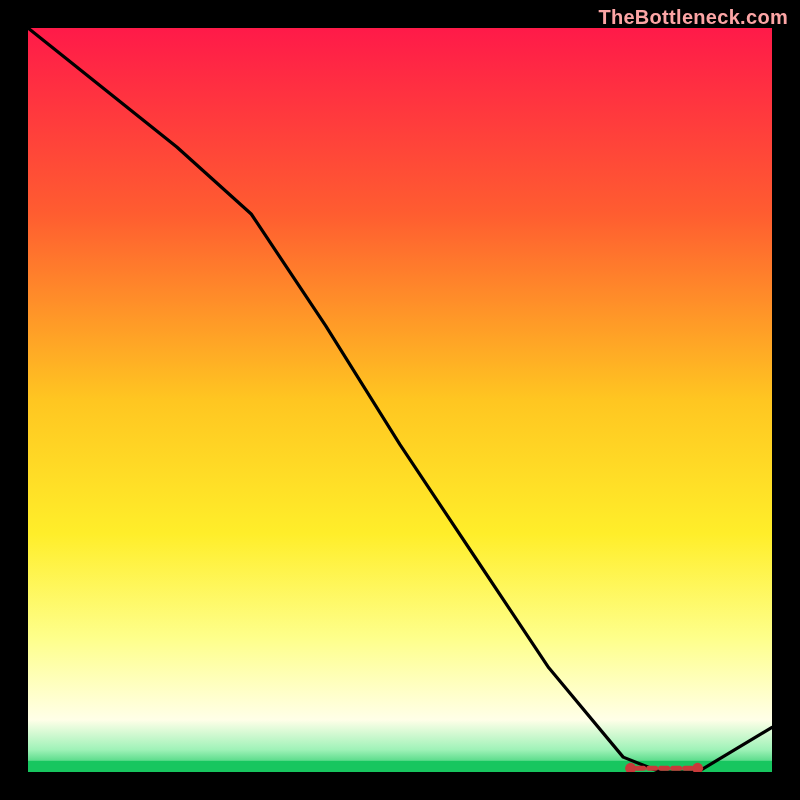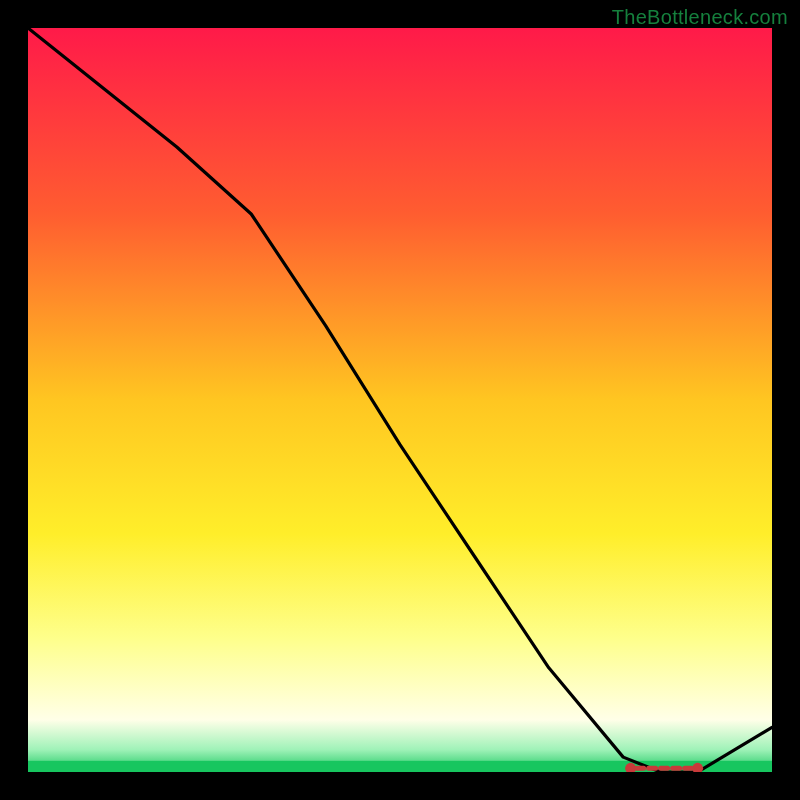--- a/index.html
+++ b/index.html
@@ -15,22 +15,22 @@
     position: relative;
     width: 800px;
     height: 800px;
     background: #000;
   }
   .watermark {
     position: absolute;
     top: 6px;
     right: 12px;
     font-size: 20px;
-    font-weight: 400;
-    color: #15803d;
+    font-weight: 700;
+    color: #fca5a5;
     letter-spacing: 0.3px;
     user-select: none;
   }
   .plot-area {
     position: absolute;
     left: 28px;
     top: 28px;
     width: 744px;
     height: 744px;
   }

